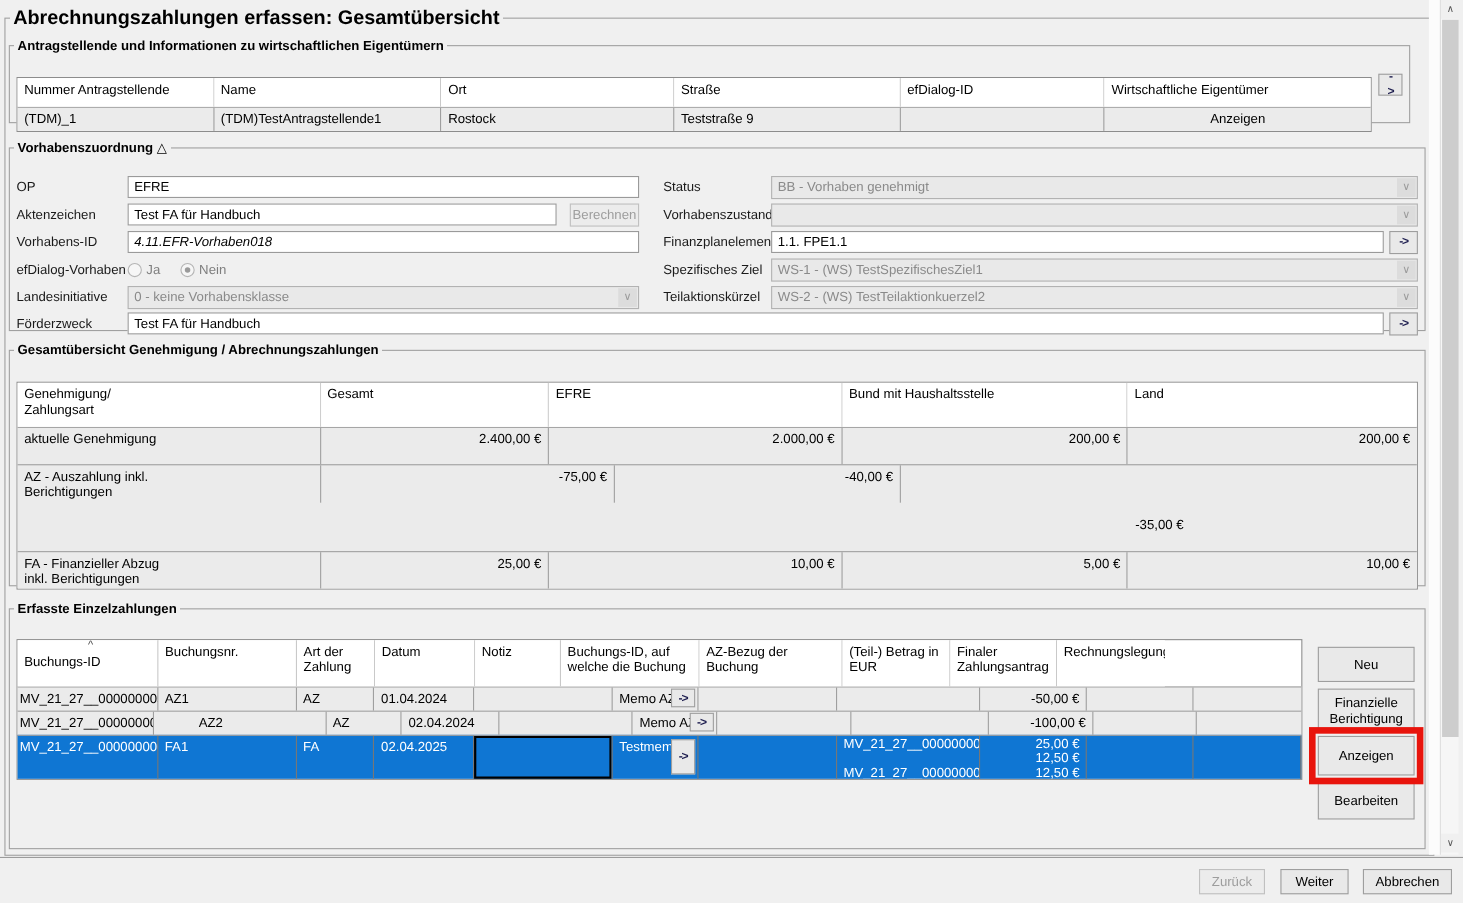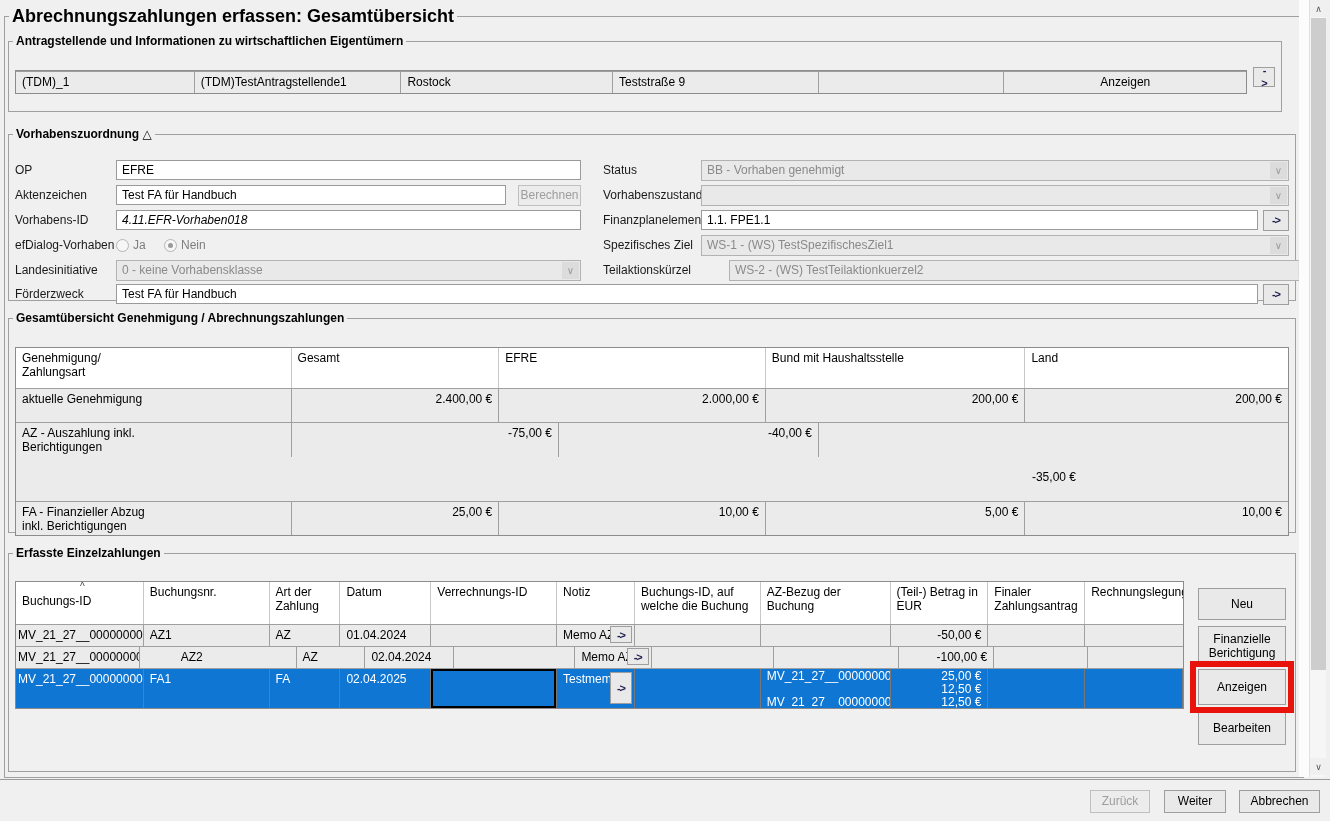--- a/index.html
+++ b/index.html
@@ -57,20 +57,28 @@
   <fieldset class="gb" style="left:4px;top:6px;width:1300px;height:772px;">
     <legend class="outer-legend">Abrechnungszahlungen erfassen: Gesamtübersicht</legend>
   </fieldset>
 
   <fieldset class="gb" style="left:8px;top:34px;width:1274px;height:78px;">
     <legend class="inner-legend">Antragstellende und Informationen zu wirtschaftlichen Eigentümern</legend>
     <button class="btn" style="left:1244px;top:19px;width:22px;height:20px;">
       <span class="arrow">-&gt;</span>
     </button>
     <div class="tbl" style="left:6px;top:22px;width:1232px;">
+      <div class="trow thead">
+        <div class="tcell" style="width:179px;height:26px;">Nummer Antragstellende</div>
+        <div class="tcell" style="width:207px;height:26px;">Name</div>
+        <div class="tcell" style="width:212px;height:26px;">Ort</div>
+        <div class="tcell" style="width:206px;height:26px;">Straße</div>
+        <div class="tcell" style="width:186px;height:26px;">efDialog-ID</div>
+        <div class="tcell" style="width:242px;height:26px;">Wirtschaftliche Eigentümer</div>
+      </div>
       <div class="trow tdata">
         <div class="tcell" style="width:179px;height:21px;">(TDM)_1</div>
         <div class="tcell" style="width:207px;height:21px;">(TDM)TestAntragstellende1</div>
         <div class="tcell" style="width:212px;height:21px;">Rostock</div>
         <div class="tcell" style="width:206px;height:21px;">Teststraße 9</div>
         <div class="tcell" style="width:186px;height:21px;"></div>
         <div class="tcell" style="width:242px;height:21px;text-align:center;">Anzeigen</div>
       </div>
     </div>
   </fieldset>
@@ -128,21 +136,21 @@
       <span class="arrow">-&gt;</span>
     </button>
 
     <div class="label" style="left:594px;top:94px;">Spezifisches Ziel</div>
     <div class="dd" style="left:692px;top:94px;width:588px;">
       <span>WS-1 - (WS) TestSpezifischesZiel1</span>
       <span class="dd-btn">∨</span>
     </div>
 
     <div class="label" style="left:594px;top:119px;">Teilaktionskürzel</div>
-    <div class="dd" style="left:692px;top:119px;width:588px;margin-left:28px;">
+    <div class="dd" style="left:692px;top:119px;width:588px;">
       <span>WS-2 - (WS) TestTeilaktionkuerzel2</span>
       <span class="dd-btn">∨</span>
     </div>
   </fieldset>
 
   <fieldset class="gb" style="left:8px;top:311px;width:1288px;height:222px;">
     <legend class="inner-legend">Gesamtübersicht Genehmigung / Abrechnungszahlungen</legend>
     <div class="tbl" style="left:6px;top:22px;width:1274px;">
       <div class="trow thead">
         <div class="tcell wrap" style="width:276px;height:40px;">Genehmigung/
@@ -182,21 +190,20 @@
 
     <div class="tbl" style="left:6px;top:21px;width:1169px;">
       <div class="trow thead">
         <div class="tcell" style="width:128px;height:42px;position:relative;padding-top:12px;">
           <span class="sort-caret">^</span>
           <span>Buchungs-ID</span>
         </div>
         <div class="tcell" style="width:126px;height:42px;">Buchungsnr.</div>
         <div class="tcell" style="width:71px;height:42px;white-space:normal;">Art der Zahlung</div>
         <div class="tcell" style="width:91px;height:42px;">Datum</div>
-        <div class="tcell" style="width:126px;height:42px;">Verrechnungs-ID</div>
         <div class="tcell" style="width:78px;height:42px;">Notiz</div>
         <div class="tcell" style="width:126px;height:42px;white-space:normal;">Buchungs-ID, auf welche die Buchung</div>
         <div class="tcell" style="width:130px;height:42px;white-space:normal;">AZ-Bezug der Buchung</div>
         <div class="tcell" style="width:98px;height:42px;white-space:normal;">(Teil-) Betrag in EUR</div>
         <div class="tcell" style="width:97px;height:42px;white-space:normal;">Finaler Zahlungsantrag</div>
         <div class="tcell" style="width:98px;height:42px;white-space:normal;">Rechnungslegung</div>
       </div>
 
       <div class="trow tdata">
         <div class="tcell" style="width:128px;height:21px;padding-left:2px;">MV_21_27__0000000055</div>

